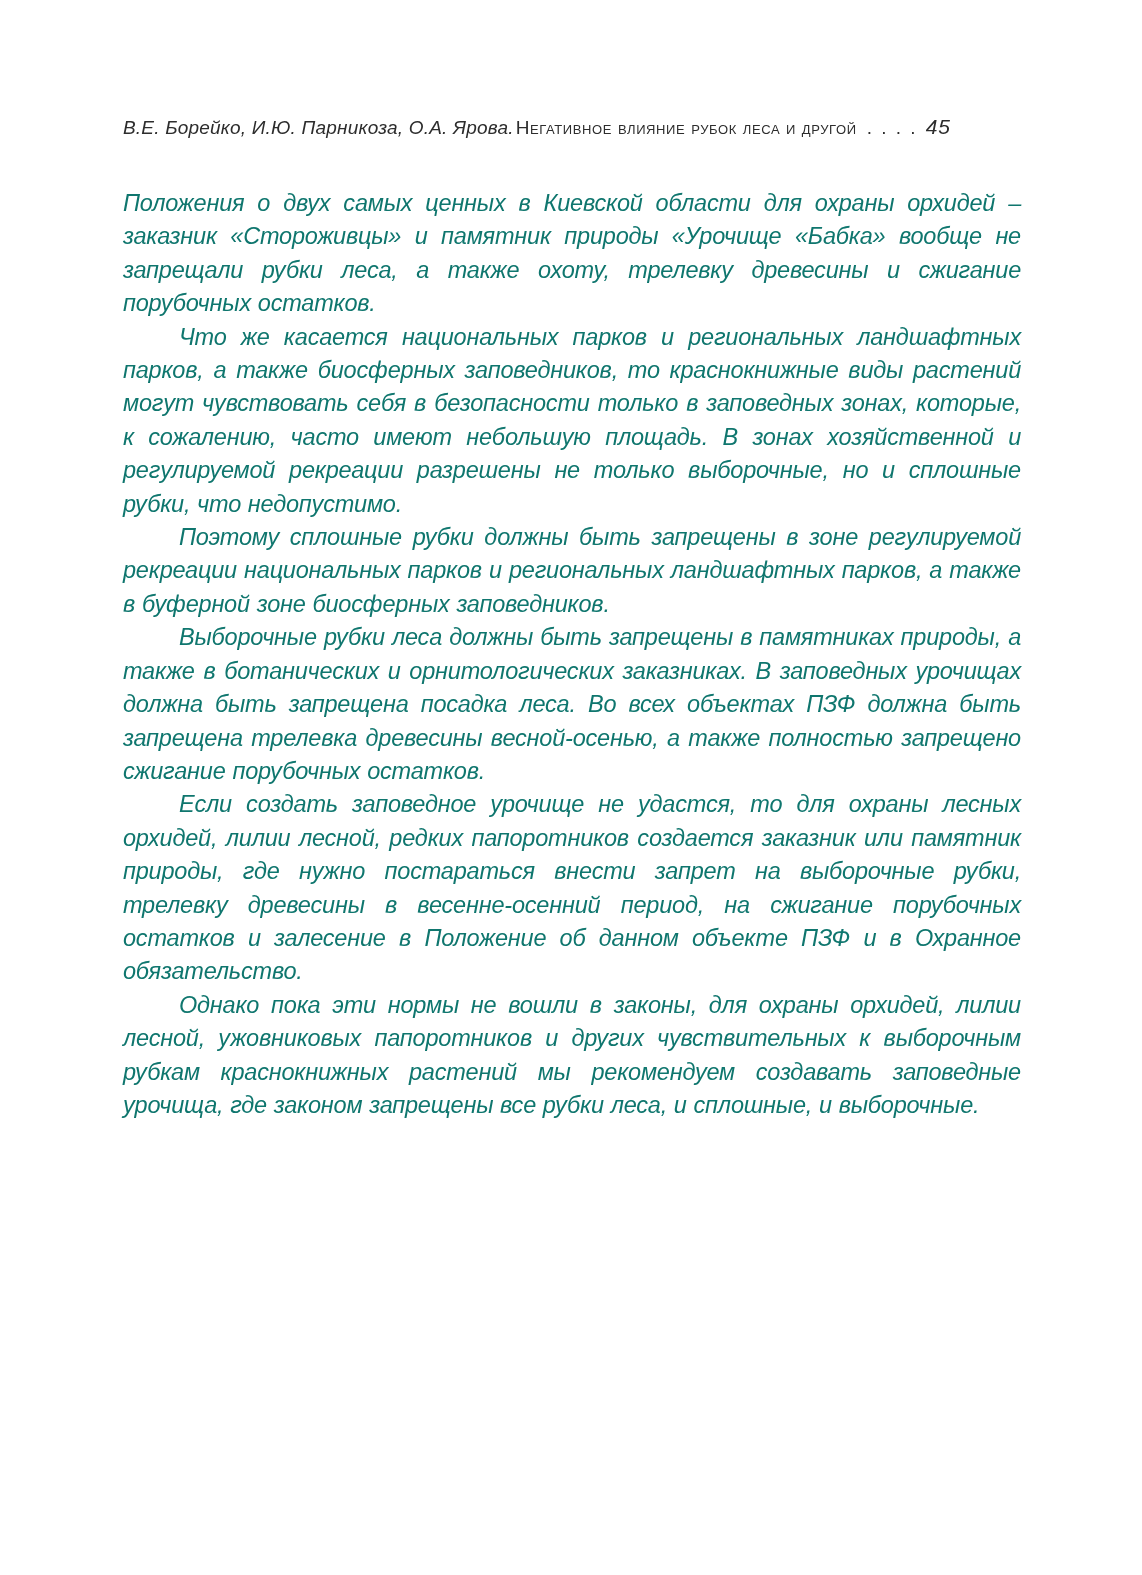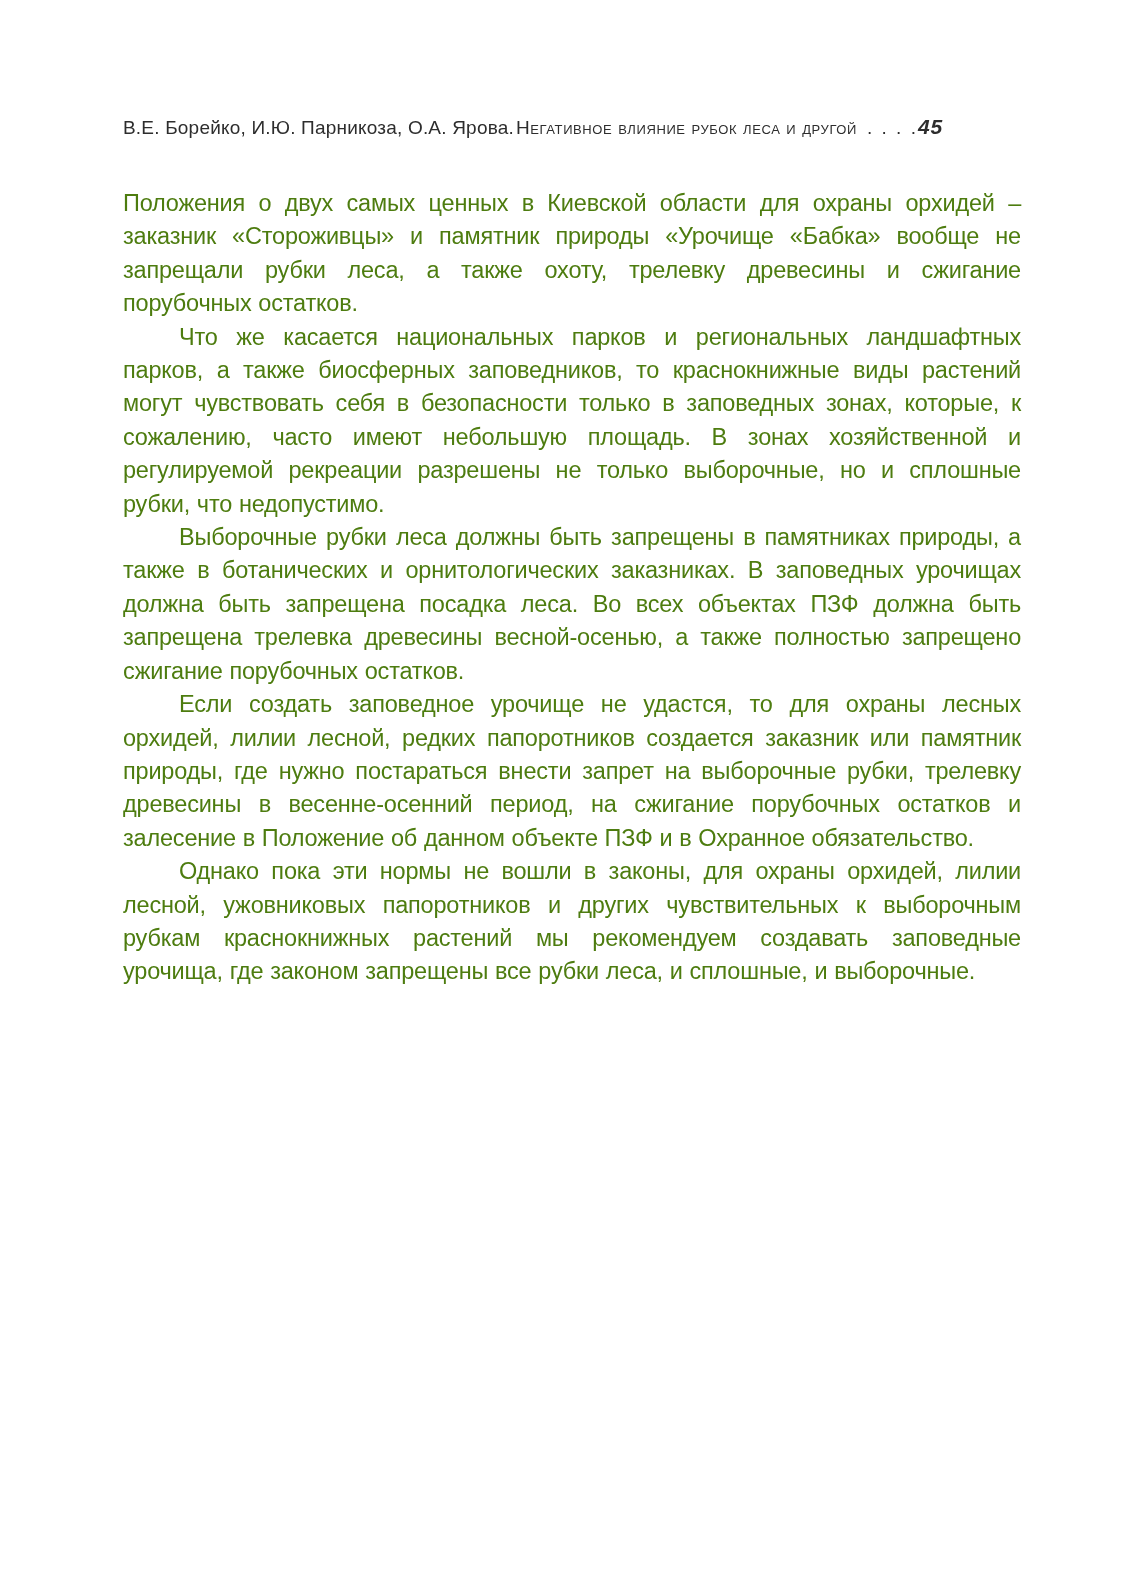--- a/index.html
+++ b/index.html
@@ -19,68 +19,71 @@
     color: #1c1c1c;
   }
   .running-head {
     white-space: nowrap;
     font-size: 19px;
     line-height: 26px;
     color: #2d2d2d;
     margin: 0 0 46px 0;
   }
   .running-head .authors {
+    font-style: italic;
     letter-spacing: 0.2px;
   }
   .running-head .head-title {
     font-style: normal;
     font-variant: small-caps;
     letter-spacing: 0.6px;
     margin-left: 2px;
   }
   .running-head .head-dots {
     margin-left: 10px;
     letter-spacing: 2px;
     color: #2d2d2d;
   }
   .running-head .page-number {
-    margin-left: 0;
+    margin-left: 8px;
     font-style: italic;
-    font-weight: bold;
+    font-weight: normal;
     font-size: 21px;
     letter-spacing: 1px;
   }
   .body-text {
     width: 898px;
   }
   .body-text p {
     margin: 0;
     padding: 0;
     font-size: 23.5px;
     line-height: 33.4px;
     text-align: justify;
     text-indent: 56px;
     letter-spacing: -0.2px;
     word-spacing: 0.5px;
-    color: #4d7c0f;
+    color: #0f766e;
+    font-style: italic;
   }
   .body-text p.no-indent {
     text-indent: 0;
   }
 </style>
 </head>
 <body>
 
 <div class="page">
 
   <div class="running-head">
     <span class="authors">В.Е. Борейко, И.Ю. Парникоза, О.А. Ярова.</span><span class="head-title">Негативное влияние рубок леса и другой</span><span class="head-dots">. . . .</span><span class="page-number">45</span>
   </div>
 
   <div class="body-text">
     <p class="no-indent">Положения о двух самых ценных в Киевской области для охраны орхидей – заказник «Стороживцы» и памятник природы «Урочище «Бабка» вообще не запрещали рубки леса, а также охоту, трелевку древесины и сжигание порубочных остатков.</p>
     <p>Что же касается национальных парков и региональных ландшафтных парков, а также биосферных заповедников, то краснокнижные виды растений могут чувствовать себя в безопасности только в заповедных зонах, которые, к сожалению, часто имеют небольшую площадь. В зонах хозяйственной и регулируемой рекреации разрешены не только выборочные, но и сплошные рубки, что недопустимо.</p>
+    <p>Поэтому сплошные рубки должны быть запрещены в зоне регулируемой рекреации национальных парков и региональных ландшафтных парков, а также в буферной зоне биосферных заповедников.</p>
     <p>Выборочные рубки леса должны быть запрещены в памятниках природы, а также в ботанических и орнитологических заказниках. В заповедных урочищах должна быть запрещена посадка леса. Во всех объектах ПЗФ должна быть запрещена трелевка древесины весной-осенью, а также полностью запрещено сжигание порубочных остатков.</p>
     <p>Если создать заповедное урочище не удастся, то для охраны лесных орхидей, лилии лесной, редких папоротников создается заказник или памятник природы, где нужно постараться внести запрет на выборочные рубки, трелевку древесины в весенне-осенний период, на сжигание порубочных остатков и залесение в Положение об данном объекте ПЗФ и в Охранное обязательство.</p>
     <p>Однако пока эти нормы не вошли в законы, для охраны орхидей, лилии лесной, ужовниковых папоротников и других чувствительных к выборочным рубкам краснокнижных растений мы рекомендуем создавать заповедные урочища, где законом запрещены все рубки леса, и сплошные, и выборочные.</p>
   </div>
 
 </div>
 
 </body></html>

